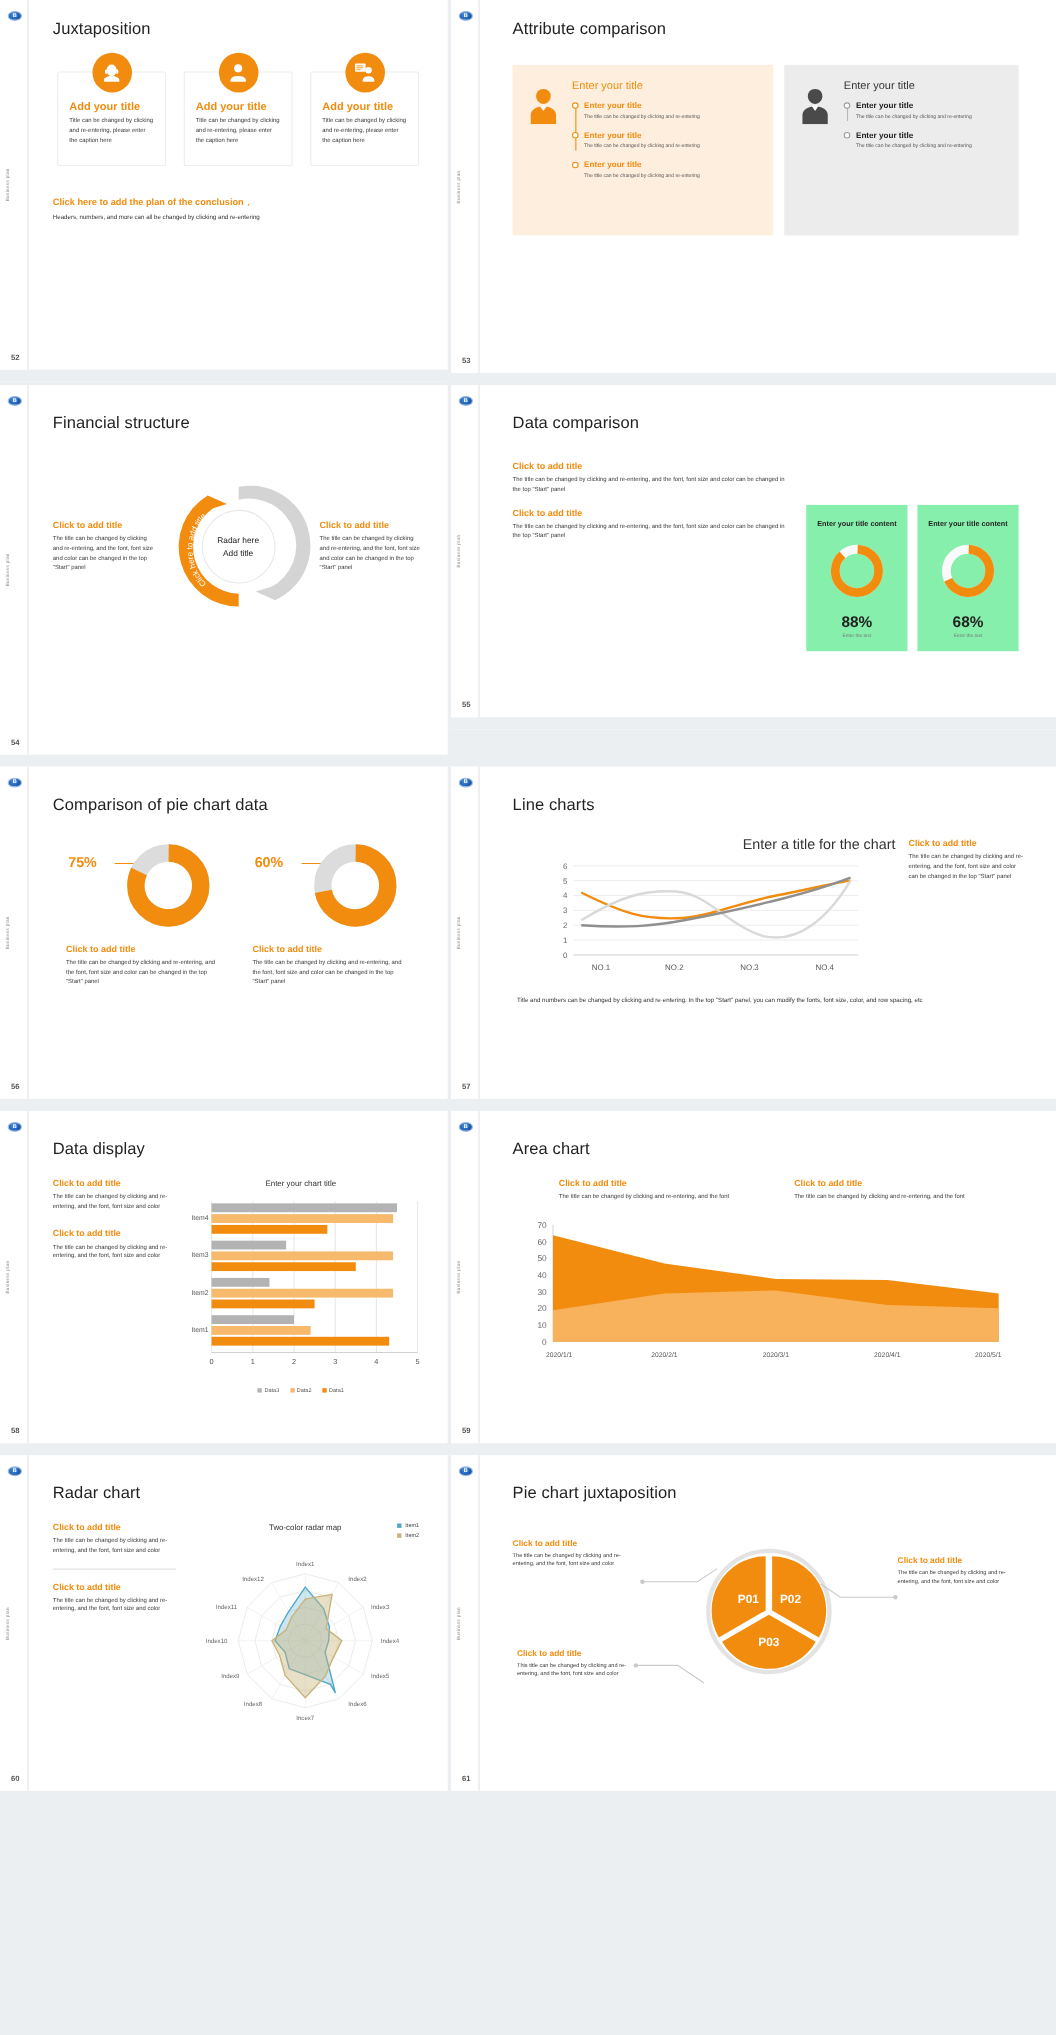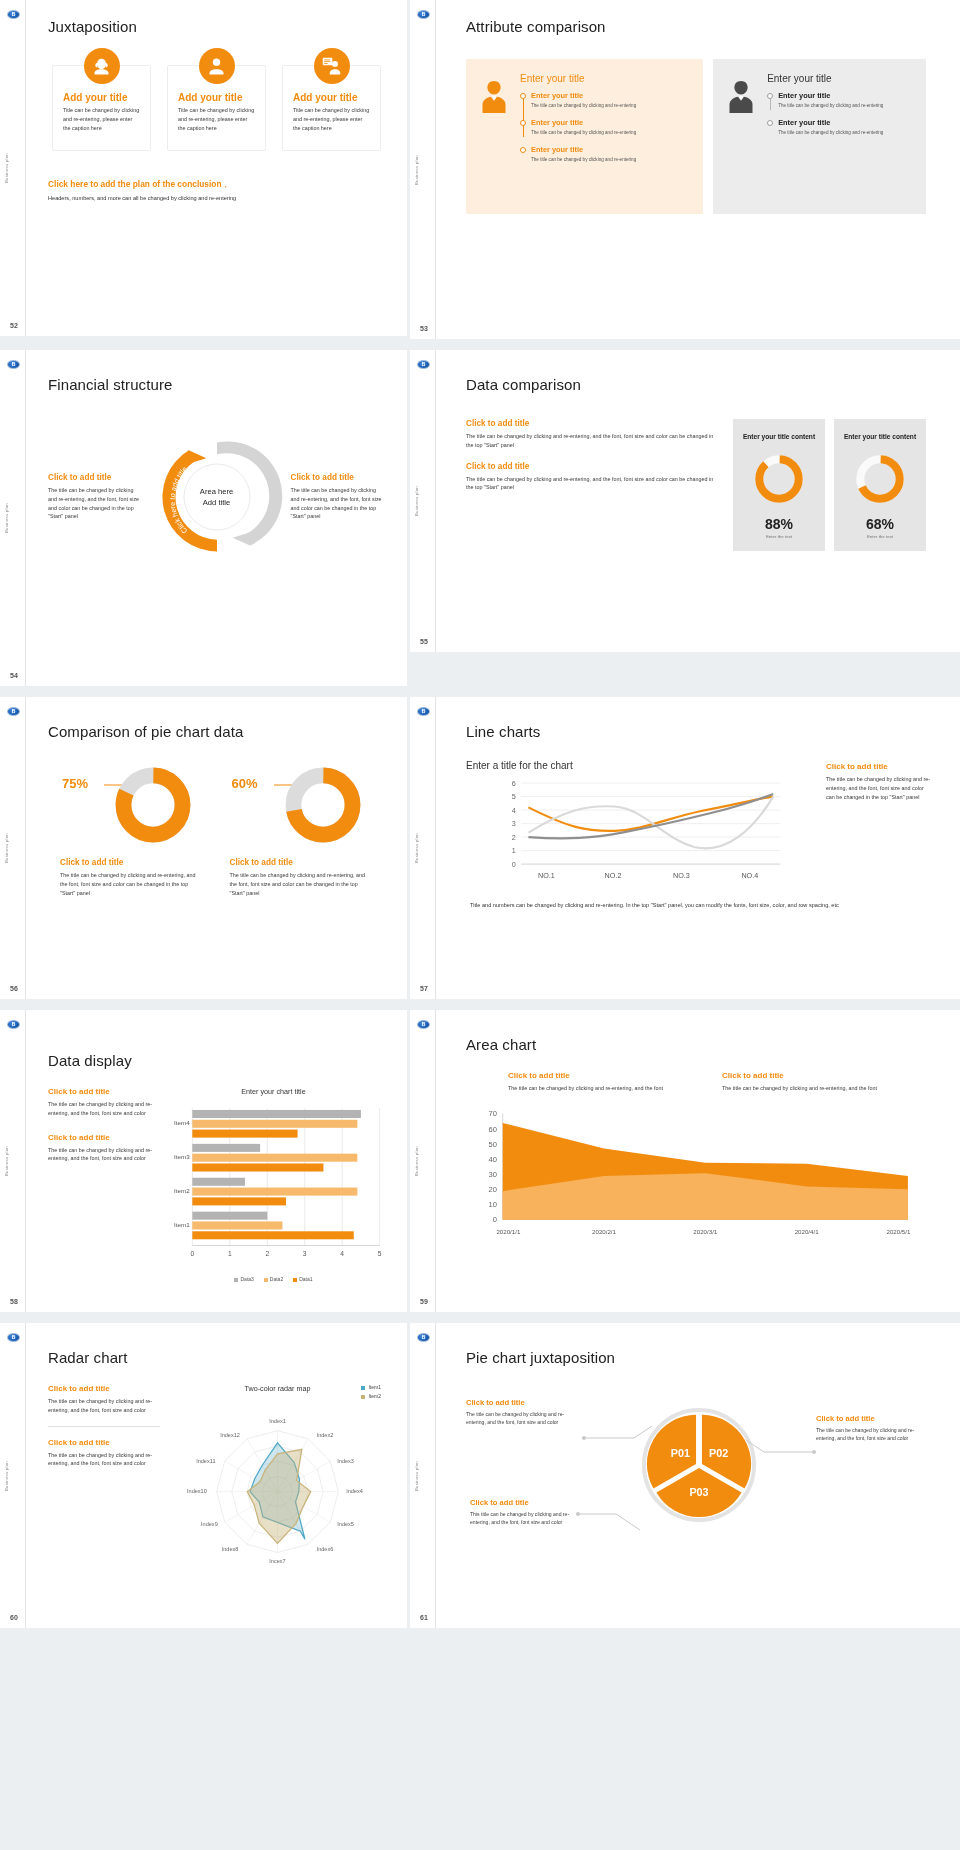--- a/index.html
+++ b/index.html
@@ -75,39 +75,39 @@
   .fin-col h4 { color: #f28c0f; font-size: 8.2px; font-weight: bold; margin-bottom: 4px; }
   .cyc { flex: 1; display: flex; justify-content: center; position: relative; }
   .cyc svg { width: 136px; height: 136px; }
   .cyc-center { position: absolute; top: 50%; left: 50%; transform: translate(-50%,-50%); text-align: center; font-size: 7.6px; color: #222; line-height: 1.45; }
 
   
   .dc { display: flex; gap: 9px; margin-top: 26px; }
   .dc-text { flex: 1.1; padding-right: 6px; }
   .dc-text h4 { color: #f28c0f; font-size: 8.2px; font-weight: bold; margin-bottom: 4px; }
   .dc-text .blk + .blk { margin-top: 12px; }
-  .dc-card { flex: 0 0 92px; background: #e5e5e5; padding: 13px 8px 12px; text-align: center; }
+  .dc-card { flex: 0 0 92px; background: #86efac; padding: 13px 8px 12px; text-align: center; margin-top: 40px; }
   .dc-card .ct { font-size: 6.6px; font-weight: bold; color: #222; line-height: 1.5; }
   .dc-card .ring { margin: 11px auto 7px; }
   .dc-card .pct { font-size: 14px; font-weight: bold; color: #222; }
   .dc-card .sub { font-size: 4.4px; color: #777; margin-top: 2px; }
 
   
   .pie2 { display: flex; gap: 26px; margin-top: 22px; padding: 0 12px; }
   .pie-col { flex: 1; }
   .pie-top { position: relative; height: 92px; }
   .pie-pct { position: absolute; left: 2px; top: 14px; font-size: 13px; font-weight: bold; color: #f28c0f; }
   .pie-donut { position: absolute; left: 54px; top: 4px; }
   .pie-leader { position: absolute; left: 44px; top: 22px; }
   .pie-col h4 { color: #f28c0f; font-size: 8.2px; font-weight: bold; margin-top: 4px; margin-bottom: 4px; }
 
   
   .lc-wrap { display: flex; gap: 12px; margin-top: 20px; }
   .lc-chart { flex: 1; }
-  .lc-title { text-align: left; font-size: 10px; color: #333; margin-bottom: 4px; }
+  .lc-title { text-align: right; font-size: 13px; color: #333; margin-bottom: 4px; }
   .lc-side { flex: 0 0 106px; padding-top: 2px; }
   .lc-side h4 { color: #f28c0f; font-size: 8px; font-weight: bold; margin-bottom: 4px; }
   .lc-foot { font-size: 5.6px; color: #333; line-height: 1.7; margin-top: 14px; padding: 0 4px; }
 
   
   .dd { display: flex; gap: 10px; margin-top: 18px; }
   .dd-left { flex: 0 0 104px; }
   .dd-left h4 { color: #f28c0f; font-size: 8px; font-weight: bold; margin-bottom: 4px; }
   .dd-left .blk + .blk { margin-top: 15px; }
   .dd-right { flex: 1; }
@@ -281,21 +281,21 @@
             <circle cx="70" cy="70" r="34" fill="#fff"></circle>
             <circle cx="70" cy="70" r="34" fill="none" stroke="#e8e8e8" stroke-width="1"></circle>
             <defs>
               <path id="arcL" d="M44 108 A44 44 0 0 1 50 34"></path>
               <path id="arcR" d="M92 32 A44 44 0 0 1 94 108"></path>
             </defs>
             <text font-size="7.5" fill="#ffffff"><textPath href="#arcL" startOffset="6%">Click here to add title</textPath></text>
             <text font-size="7.5" fill="#ffffff"><textPath href="#arcR" startOffset="4%">Click here to add title</textPath></text>
           </svg>
           <div class="cyc-center">
-            <div>Area here</div>
+            <div>Radar here</div>
             <div>Add title</div>
           </div>
         </div>
         <div class="fin-col r">
           <h4>Click to add title</h4>
           <p class="body">The title can be changed by clicking and re-entering, and the font, font size and color can be changed in the top "Start" panel</p>
         </div>
       </div>
     </div>
   </div>
@@ -443,21 +443,21 @@
     </div>
   </div>
 
   <div class="cell" style="height:313px">
     <div class="gutter"></div>
     <div class="badge">
         <span>B</span>
       </div>
     <div class="vlabel">Business plan</div>
     <div class="pagenum">58</div>
-    <div class="slide" style="padding-top:42px">
+    <div class="slide" style="padding-top:26px">
       <div class="slide-title">Data display</div>
       <div class="dd">
         <div class="dd-left">
           <div class="blk">
             <h4>Click to add title</h4>
             <p class="body">The title can be changed by clicking and re-entering, and the font, font size and color</p>
           </div>
           <div class="blk">
             <h4>Click to add title</h4>
             <p class="body">The title can be changed by clicking and re-entering, and the font, font size and color</p>

